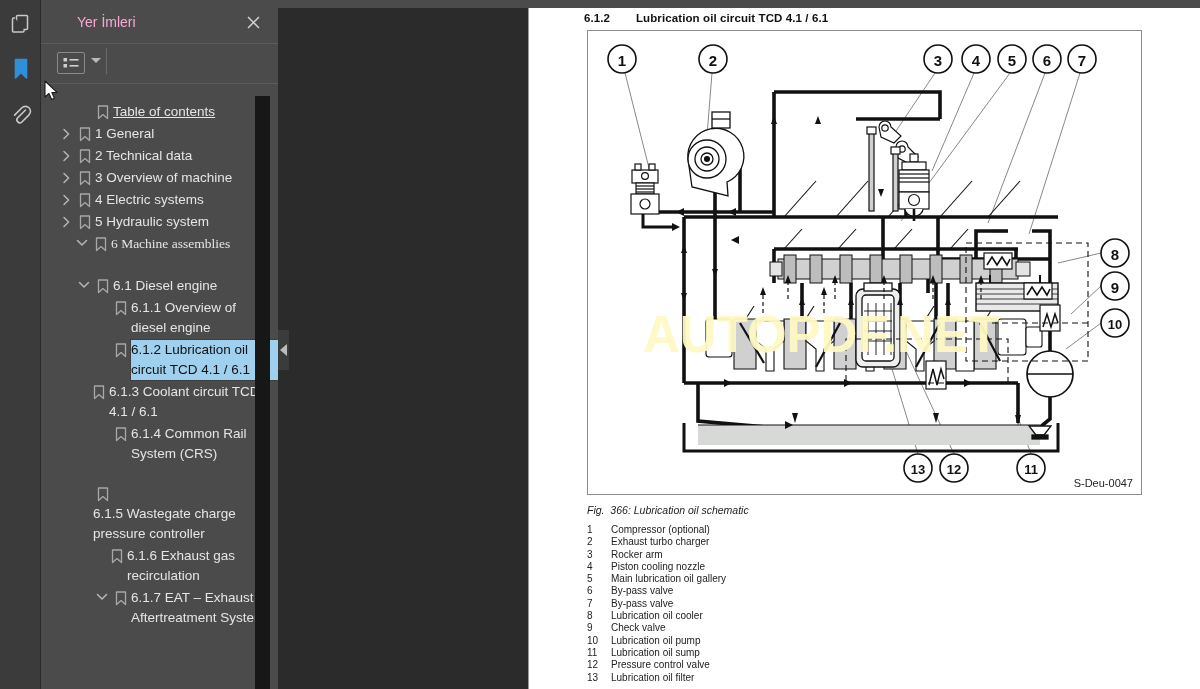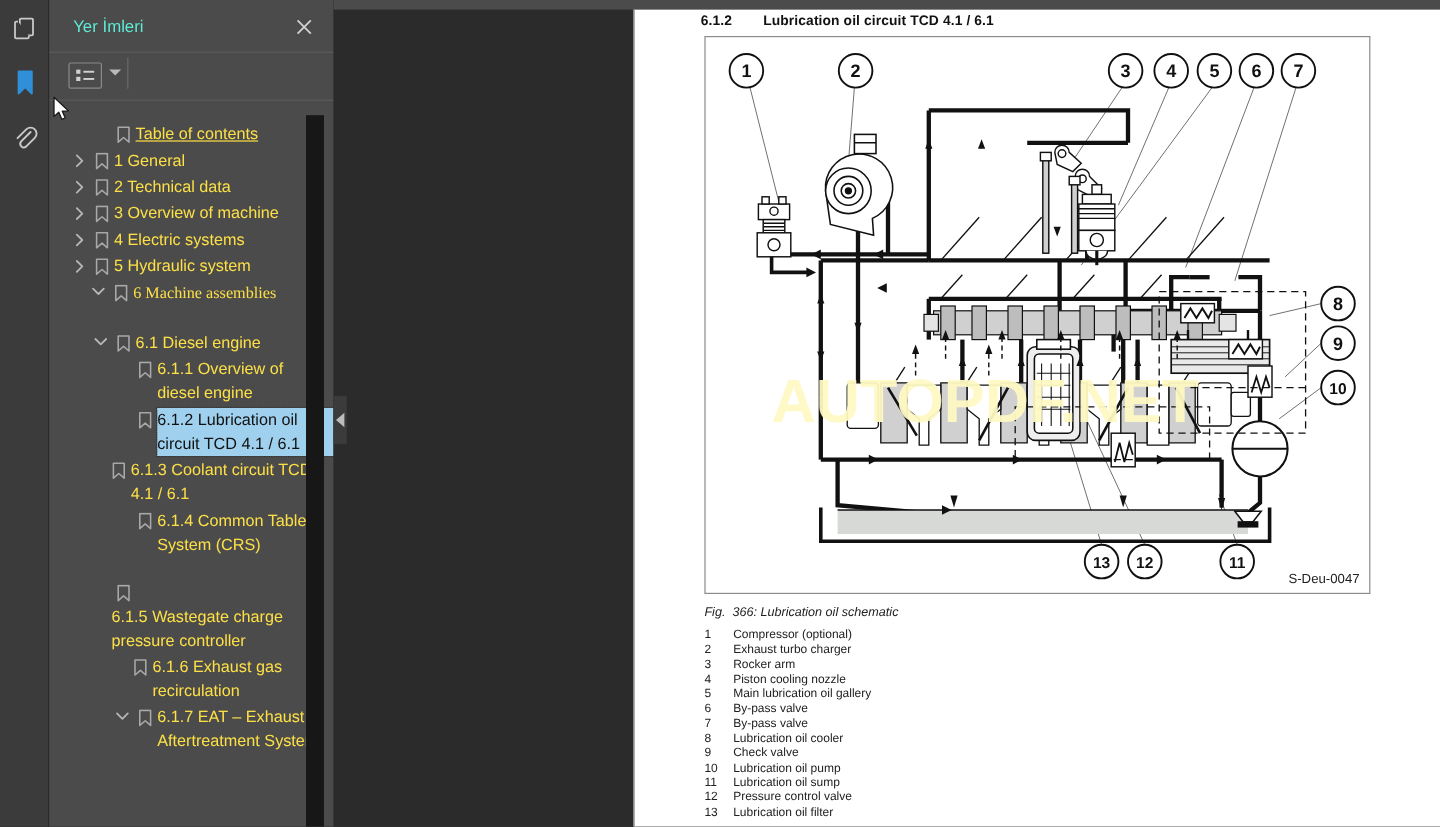--- a/index.html
+++ b/index.html
@@ -27,22 +27,22 @@
   
   #bookmark-panel {
     position: absolute; left: 41px; top: 0; width: 237px; height: 689px;
     background: #4b4b4b;
   }
   #panel-header {
     position: relative; height: 44px;
     border-bottom: 1px solid #5b5b5b;
   }
   #panel-title {
-    position: absolute; left: 20px; top: 14px;
-    font-size: 14px; color: #5eead4;
+    position: absolute; left: 36px; top: 14px;
+    font-size: 14px; color: #f9a8d4;
   }
   #panel-close {
     position: absolute; right: 14px; top: 11px;
     width: 22px; height: 22px;
     display: flex; align-items: center; justify-content: center;
     cursor: pointer;
   }
   #panel-toolbar {
     position: relative; height: 40px;
     border-bottom: 1px solid #5b5b5b;
@@ -85,21 +85,21 @@
     width: 18px; flex: 0 0 18px;
     display: flex; align-items: flex-start; justify-content: center;
     padding-top: 4px;
   }
   .bm-ico {
     width: 20px; flex: 0 0 20px;
     display: flex; align-items: flex-start; justify-content: center;
     padding-top: 3px;
   }
   .tree-label {
-    font-size: 13.5px; color: #fde047;
+    font-size: 13.5px; color: #e5e5e5;
     line-height: 20px;
     padding-right: 10px;
   }
   .tree-label.link { text-decoration: underline; }
   .tree-label.selected {
     background: #9fd0ee; color: #111;
     outline: 1px dotted #333;
     padding-right: 2px;
   }
 
@@ -376,21 +376,21 @@
           </span>
           <span class="tree-label">6.1.3 Coolant circuit TCD 4.1 / 6.1</span>
         </div>
         <div class="tree-row" style="padding-left: 52px;">
           <span class="twisty"></span>
           <span class="bm-ico">
             <svg width="12" height="15" viewBox="0 0 12 15">
               <path d="M1.5 1 L10.5 1 L10.5 13.5 L6 9.6 L1.5 13.5 Z" fill="none" stroke="#a8a8a8" stroke-width="1.3" stroke-linejoin="round"></path>
             </svg>
           </span>
-          <span class="tree-label">6.1.4 Common Table System (CRS)</span>
+          <span class="tree-label">6.1.4 Common Rail System (CRS)</span>
         </div>
         <div class="tree-row" style="padding-left: 52px; flex-direction: column;">
           <span class="twisty"></span>
           <span class="bm-ico">
             <svg width="12" height="15" viewBox="0 0 12 15">
               <path d="M1.5 1 L10.5 1 L10.5 13.5 L6 9.6 L1.5 13.5 Z" fill="none" stroke="#a8a8a8" stroke-width="1.3" stroke-linejoin="round"></path>
             </svg>
           </span>
           <span class="tree-label">6.1.5 Wastegate charge pressure controller</span>
         </div>

